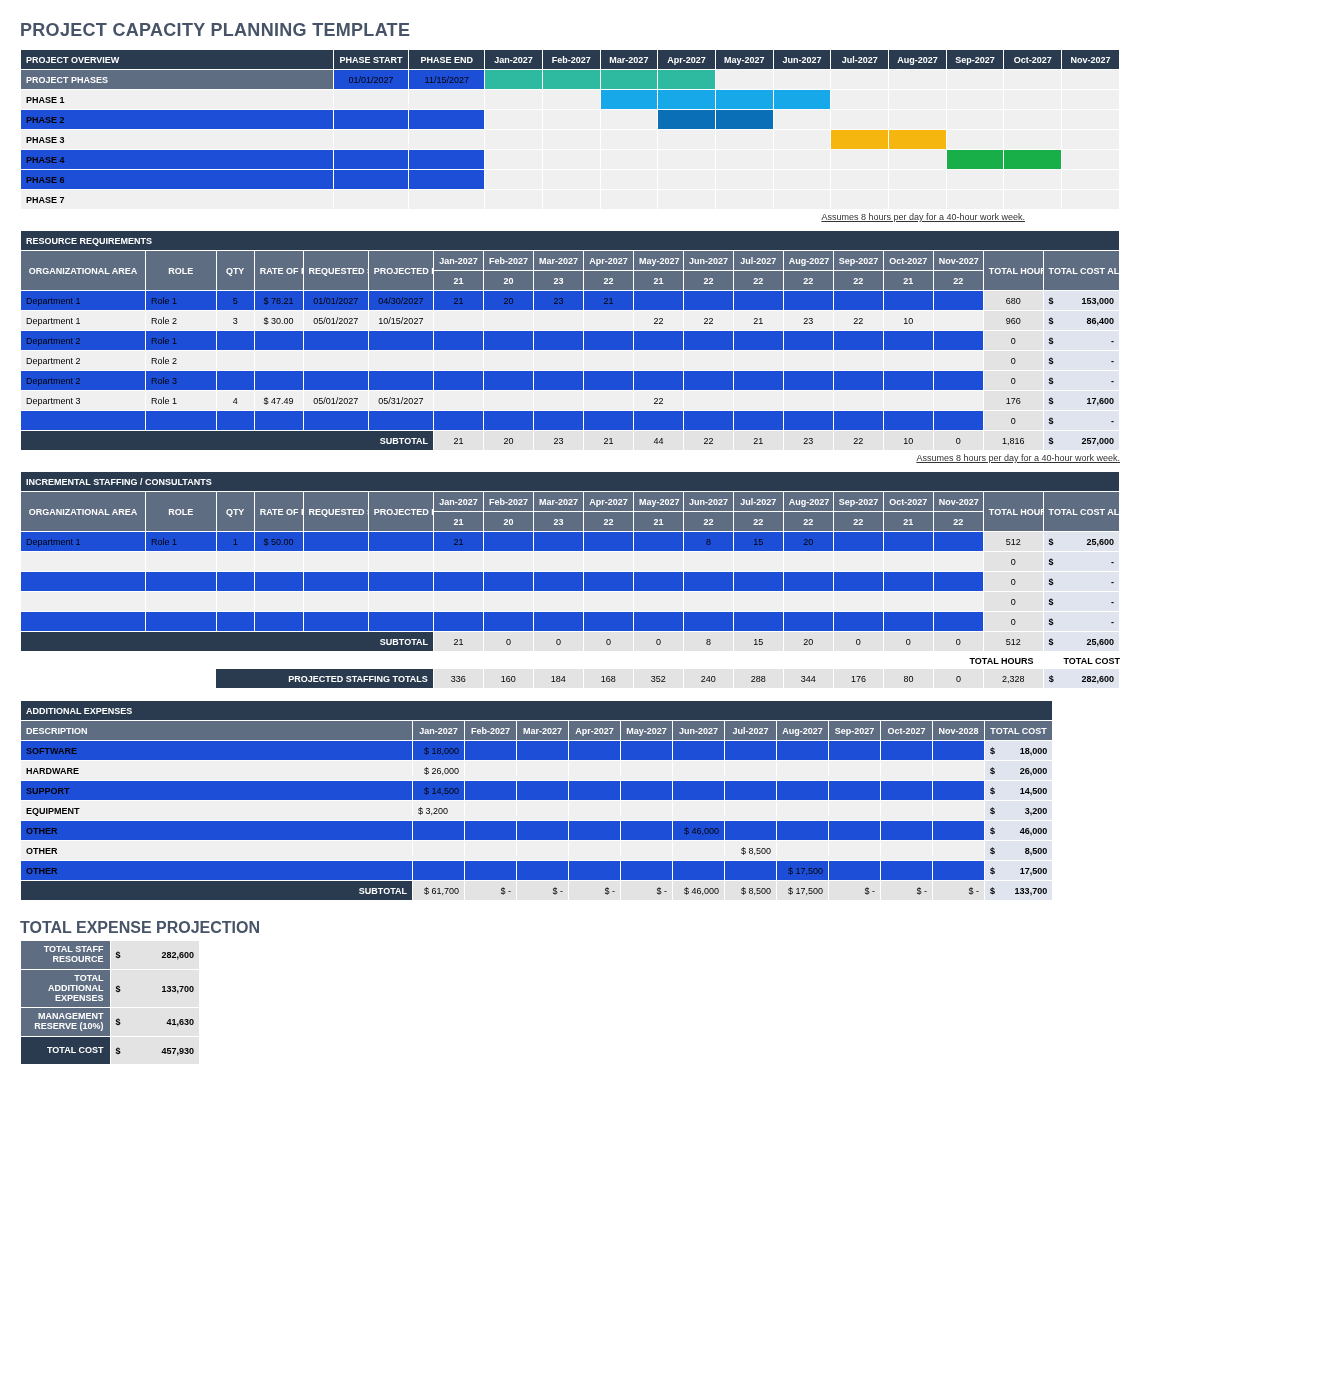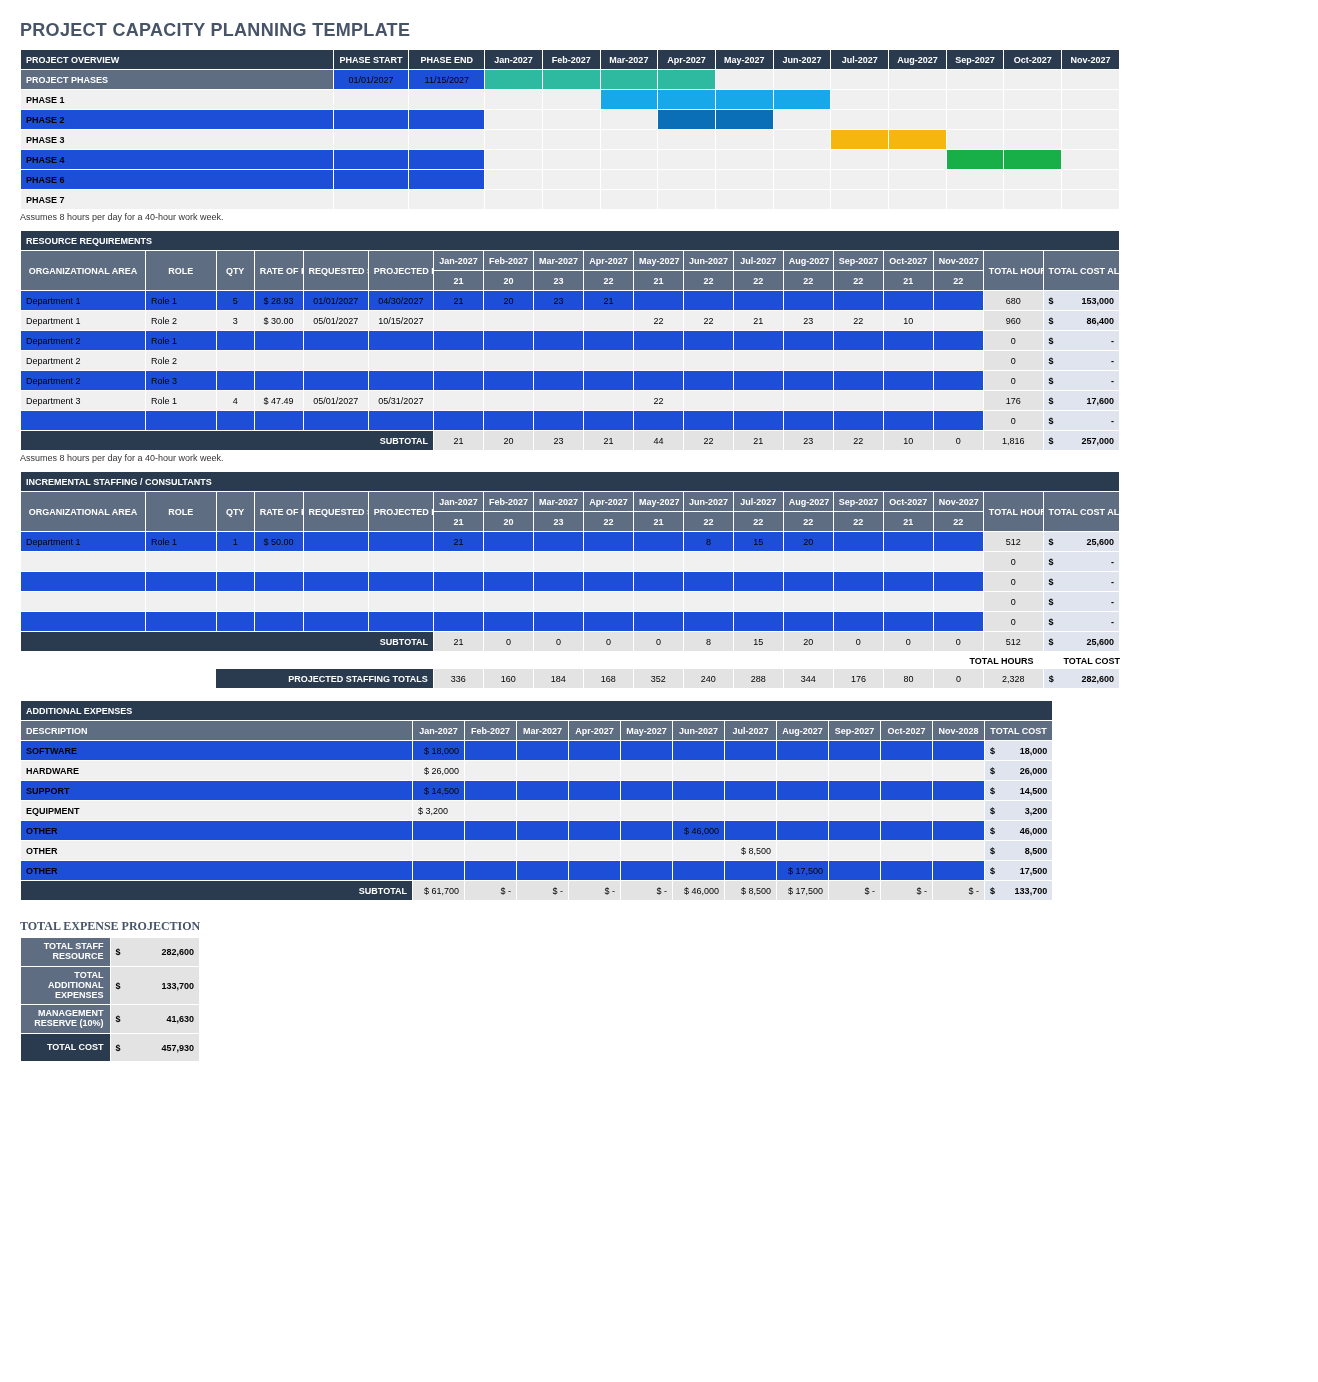--- a/index.html
+++ b/index.html
@@ -12,25 +12,24 @@
     padding: 20px;
   }
   h1 {
     font-size: 18px;
     font-weight: bold;
     color: #475468;
     margin: 0 0 8px 0;
     letter-spacing: 0.3px;
   }
   h2 {
-    font-size: 12px;
+    font-size: 16px;
     font-weight: bold;
     color: #475468;
     margin: 18px 0 3px 0;
-    font-family: Liberation Serif, serif;
   }
   table {
     border-collapse: collapse;
     width: 100%;
     table-layout: fixed;
   }
   th, td {
     border: 1px solid #fff;
     padding: 4px 5px;
     text-align: center;
@@ -75,23 +74,25 @@
     background: #e3e3e3;
     color: #000;
     font-weight: normal;
   }
   .subtotal-row-dark td.calc-blue {
     background: #dfe4ee;
     color: #000;
     font-weight: bold;
   }
   .footnote {
+    text-align: right;
     font-size: 9px;
     color: #333;
     margin: 2px 0 8px 0;
+    text-decoration: underline;
   }
   .bar {
     height: 100%;
     width: 100%;
     display: block;
   }
   .bar-teal { background: #2ebaa0; }
   .bar-cyan { background: #16a8e8; }
   .bar-blue { background: #0a6fb7; }
   .bar-yellow { background: #f5b70f; }
@@ -399,21 +400,21 @@
           <th class="hdr-mid">22</th>
           <th class="hdr-mid">21</th>
           <th class="hdr-mid">22</th>
         </tr>
       </thead>
   <tbody id="rr-body">
         <tr class="row-white">
           <td class="lbl-left" style="font-weight:normal">Department 1</td>
           <td class="lbl-left" style="font-weight:normal">Role 1</td>
           <td>5</td>
-          <td>$ 28.93</td>
+          <td>$ 78.21</td>
           <td>01/01/2027</td>
           <td>04/30/2027</td>
           <td>21</td>
           <td>20</td>
           <td>23</td>
           <td>21</td>
           <td></td>
           <td></td>
           <td></td>
           <td></td>

